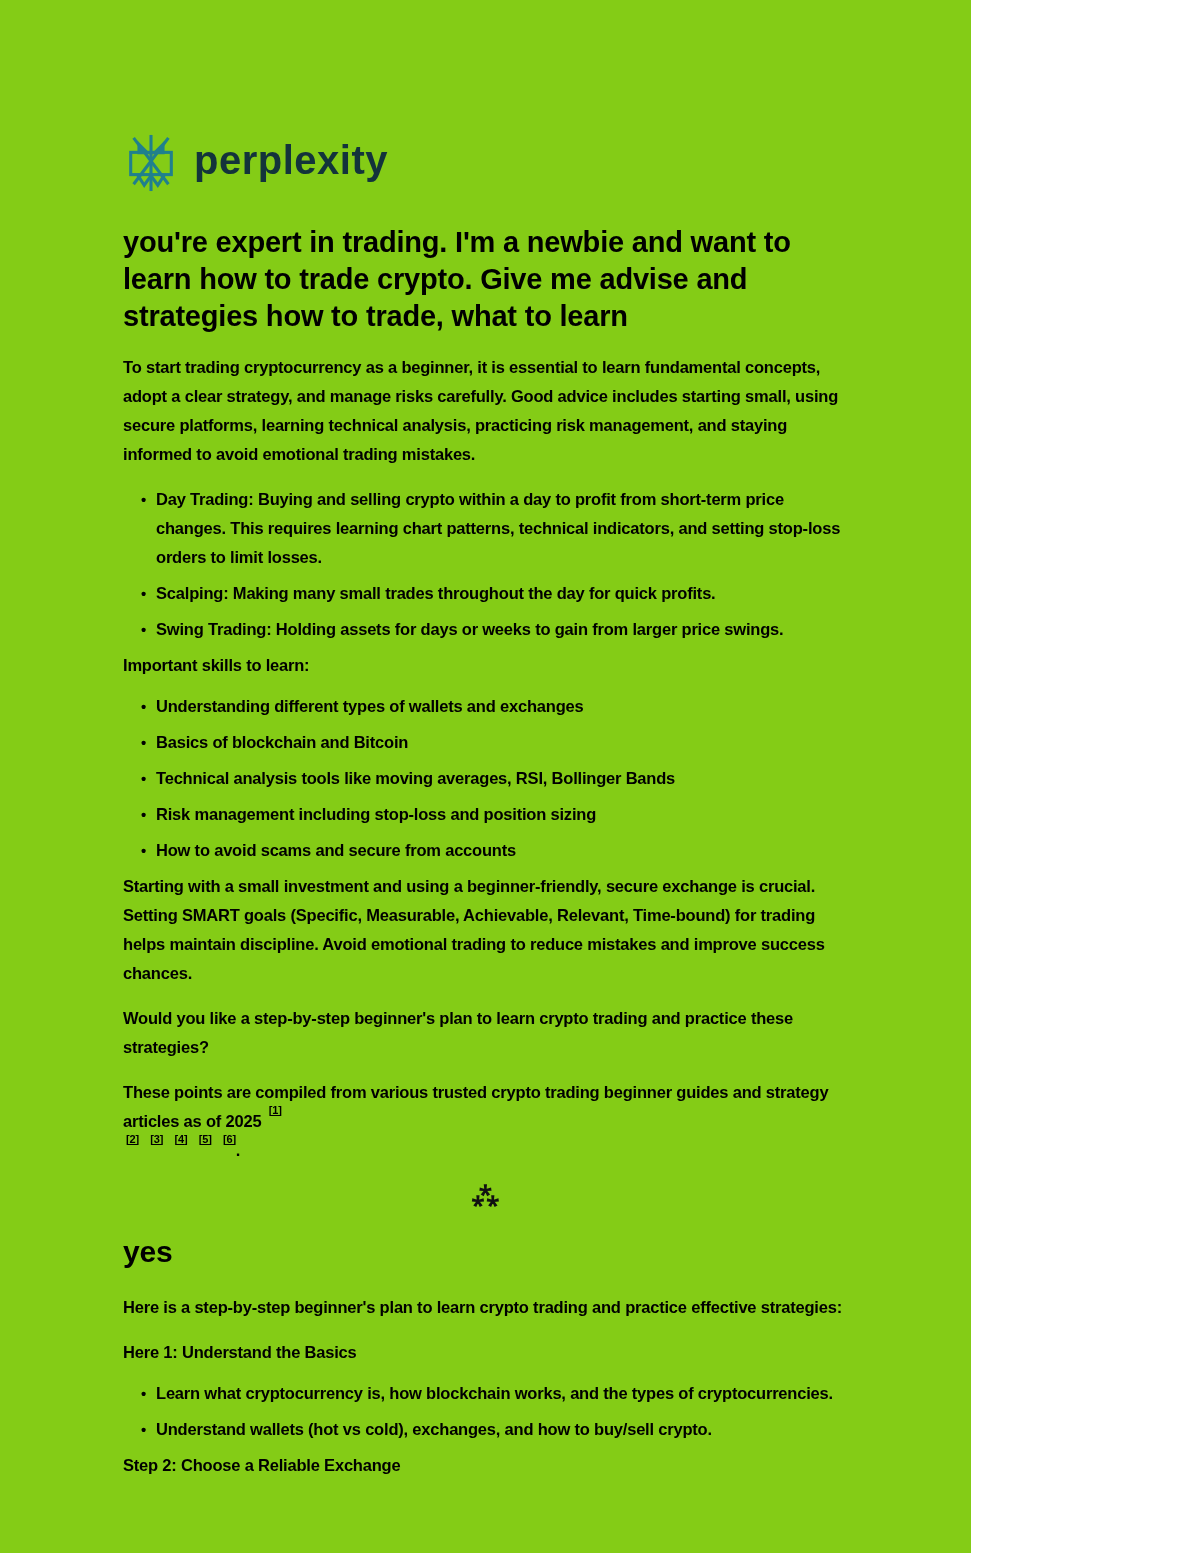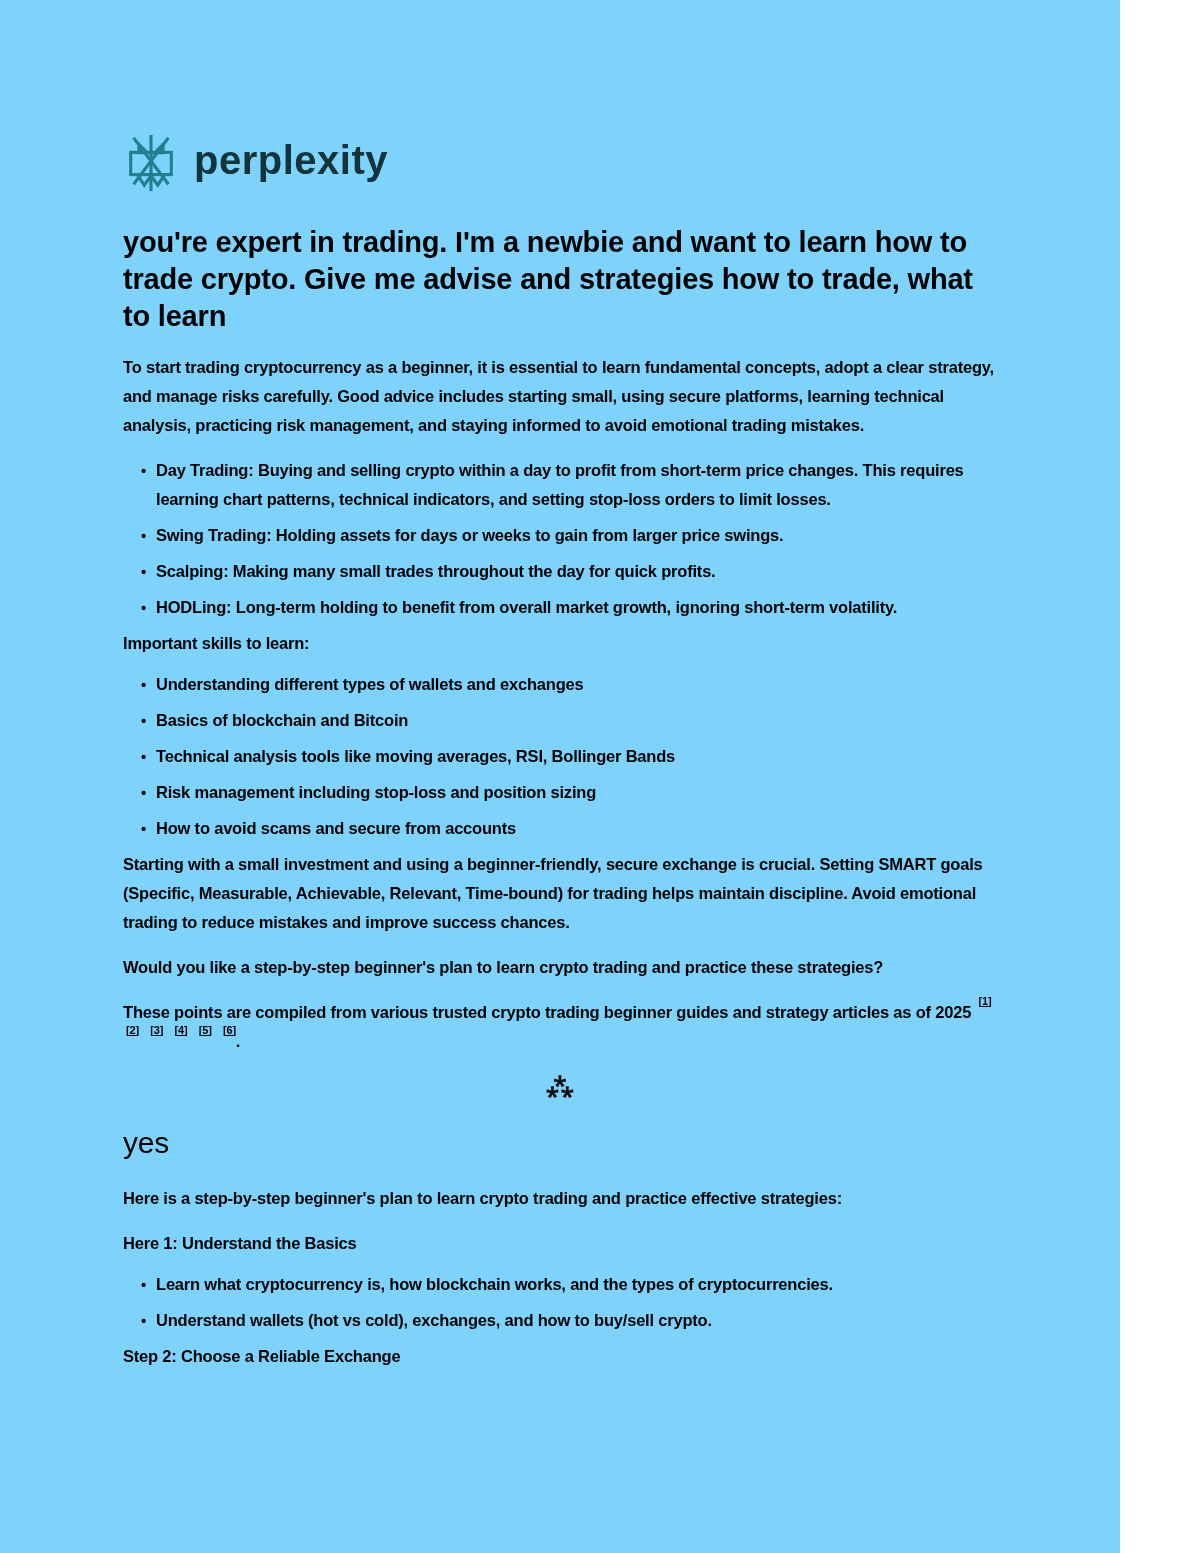--- a/index.html
+++ b/index.html
@@ -7,24 +7,24 @@
   body {
     width: 1200px;
     min-height: 1553px;
     background: #ffffff;
     color: #000000;
     font-family: "Liberation Sans", sans-serif;
     font-weight: 700;
     overflow: hidden;
   }
   .page {
-    width: 1120px;
+    width: 971px;
     min-height: 1553px;
     padding: 134px 123px 40px 123px;
-    background: #7dd3fc;
+    background: #84cc16;
   }
   
   .logo-row {
     display: flex;
     align-items: center;
     gap: 15px;
     margin-bottom: 32px;
   }
   .logo-mark { width: 56px; height: 58px; display: block; }
   .wordmark {
@@ -40,21 +40,21 @@
     font-size: 29px;
     line-height: 37px;
     font-weight: 800;
     margin: 8px 0 18px 0;
     letter-spacing: -0.2px;
     max-width: 960px;
   }
   h2.question {
     font-size: 30px;
     line-height: 38px;
-    font-weight: 400;
+    font-weight: 700;
     margin: 0 0 22px 0;
     letter-spacing: -0.2px;
   }
   
   p {
     font-size: 16.5px;
     line-height: 29px;
     letter-spacing: -0.2px;
     margin: 0 0 16px 0;
     max-width: 958px;
@@ -121,23 +121,22 @@
     <span class="wordmark">perplexity</span>
   </header>
 
   <section>
     <h1 class="question">you're expert in trading. I'm a newbie and want to learn how to trade crypto. Give me advise and strategies how to trade, what to learn</h1>
 
     <p>To start trading cryptocurrency as a beginner, it is essential to learn fundamental concepts, adopt a clear strategy, and manage risks carefully. Good advice includes starting small, using secure platforms, learning technical analysis, practicing risk management, and staying informed to avoid emotional trading mistakes.</p>
 
     <ul>
       <li>Day Trading: Buying and selling crypto within a day to profit from short-term price changes. This requires learning chart patterns, technical indicators, and setting stop-loss orders to limit losses.</li>
+      <li>Scalping: Making many small trades throughout the day for quick profits.</li>
       <li>Swing Trading: Holding assets for days or weeks to gain from larger price swings.</li>
-      <li>Scalping: Making many small trades throughout the day for quick profits.</li>
-      <li>HODLing: Long-term holding to benefit from overall market growth, ignoring short-term volatility.</li>
     </ul>
 
     <p class="tight">Important skills to learn:</p>
     <ul>
       <li>Understanding different types of wallets and exchanges</li>
       <li>Basics of blockchain and Bitcoin</li>
       <li>Technical analysis tools like moving averages, RSI, Bollinger Bands</li>
       <li>Risk management including stop-loss and position sizing</li>
       <li>How to avoid scams and secure from accounts</li>
     </ul>

